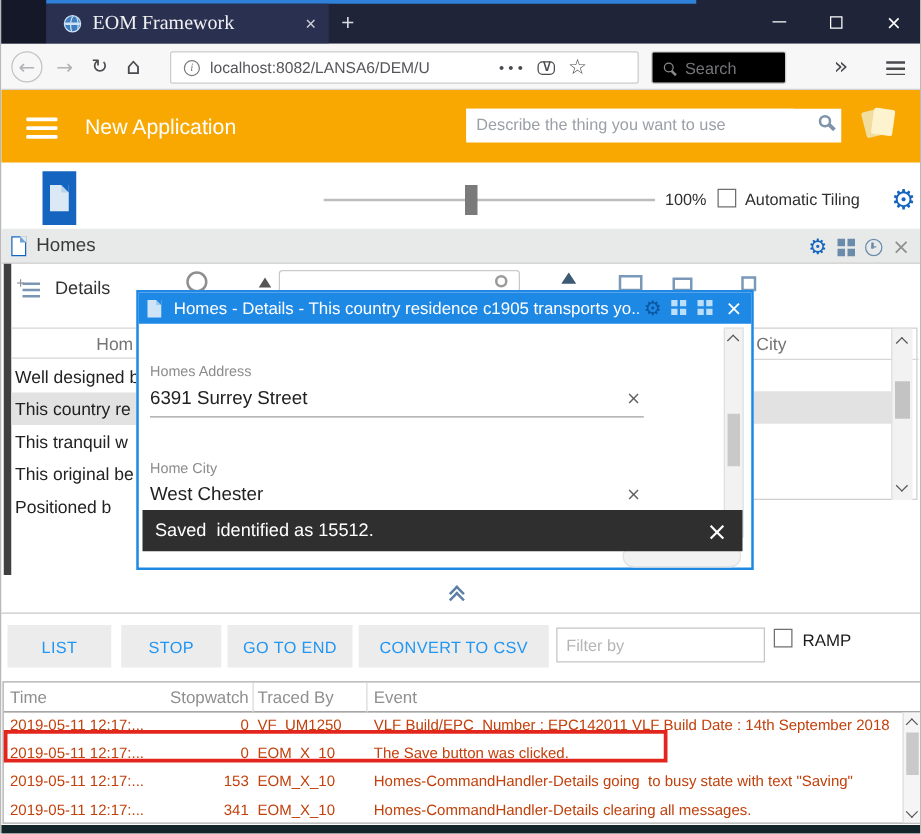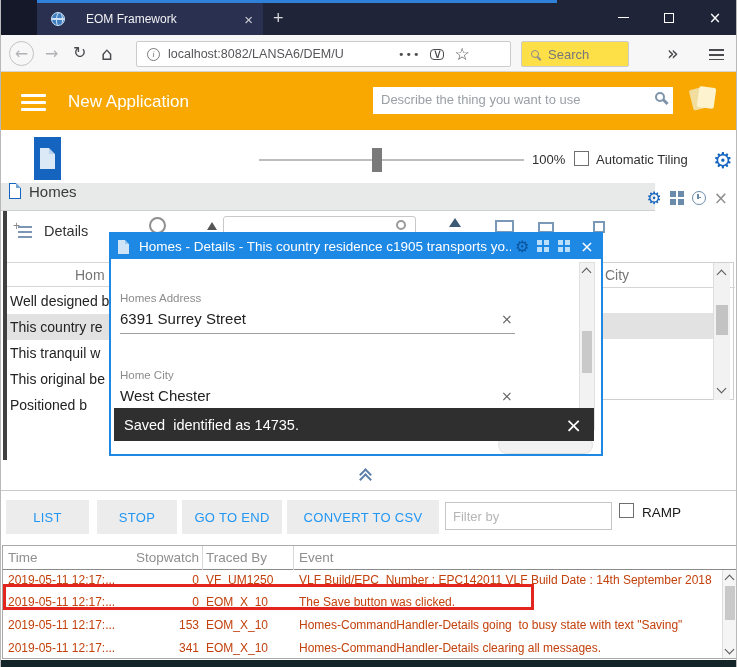--- a/index.html
+++ b/index.html
@@ -9,38 +9,38 @@
   .abs { position:absolute; }
 
   
   .titlebar { left:0; top:0; width:737px; height:35px; background:#1F2438; }
   .pretab   { left:0; top:0; width:36px; height:35px; background:#141828; }
   .loadbar  { left:36px; top:0; width:520px; height:3px; background:#2E80D9; }
   .tab      { left:36px; top:3px; width:226px; height:32px; background:#2A3050; display:flex; align-items:center; }
   .globe    { width:14px; height:14px; border-radius:50%; border:1.5px solid #cfe2f5; background:#3f7fc0; margin-left:14px; position:relative; overflow:hidden;}
   .globe::after{ content:''; position:absolute; left:4px; top:-1px; width:5px; height:14px; border:1px solid #cfe2f5; border-radius:50%; }
   .globe::before{ content:''; position:absolute; left:-1px; top:5px; width:14px; height:2px; background:#cfe2f5; }
-  .tabtitle { color:#f1f1f3; font-size:12px; margin-left:21px; flex:1; white-space:nowrap; overflow:hidden; }
+  .tabtitle { color:#f1f1f3; font-size:16px; margin-left:9px; flex:1; white-space:nowrap; overflow:hidden;font-family:Liberation Serif, serif; }
   .tabclose { color:#cfd0d6; font-size:15px; margin-right:10px; cursor:default; }
   .newtab   { left:272px; top:8px; color:#d7d8dd; font-size:18px; font-weight:300; }
   .winbtn   { top:0; width:46px; height:35px; display:flex; align-items:center; justify-content:center; color:#fff; }
   .minbar   { width:11px; height:1.5px; background:#fff; }
   .maxsq    { width:10px; height:10px; border:1.5px solid #fff; }
   .closex   { font-size:15px; font-family:"DejaVu Sans",sans-serif; }
 
   
   .navbar { left:0; top:35px; width:737px; height:37px; background:#f7f7f8; border-bottom:1px solid #d4d4d5; }
   .navico { font-family:"DejaVu Sans",sans-serif; color:#4a4a4f; font-size:16px; line-height:1; }
   .navico.dim { color:#b3b3b6; }
   .backcirc { left:8px; top:41px; width:25px; height:25px; border:1.5px solid #c3c3c6; border-radius:50%; display:flex; align-items:center; justify-content:center; }
   .urlbar { left:135px; top:41px; width:375px; height:26px; background:#fff; border:1px solid #ccccce; border-radius:2px; display:flex; align-items:center; }
   .infoicon { width:13px; height:13px; border:1.2px solid #7a7a7e; border-radius:50%; font-size:9px; color:#7a7a7e; display:flex; align-items:center; justify-content:center; margin:0 8px 0 10px; font-style:italic; font-family:"Liberation Serif",serif; }
   .urltext { font-size:12.5px; color:#56565a; white-space:nowrap; overflow:hidden; width:230px; position:relative; }
   .urlfade { position:absolute; right:0; top:0; width:40px; height:100%; background:linear-gradient(to right, rgba(255,255,255,0), #fff); }
-  .searchbox { left:520px; top:41px; width:108px; height:26px; background:#fde047; border:1px solid #ccccce; border-radius:2px; display:flex; align-items:center; }
+  .searchbox { left:520px; top:41px; width:108px; height:26px; background:#000000; border:1px solid #ccccce; border-radius:2px; display:flex; align-items:center; }
   .lens { width:8px; height:8px; border:1.6px solid #8a8a8e; border-radius:50%; position:relative; }
   .lens::after { content:''; position:absolute; width:1.8px; height:5px; background:#8a8a8e; transform:rotate(-45deg); bottom:-4px; right:-2px; }
   .searchph { color:#76767a; font-size:13px; margin-left:9px; }
   .menubars span { display:block; width:15px; height:1.8px; background:#4a4a4f; margin:3px 0; }
 
   
   .appbar { left:0; top:72px; width:737px; height:58px; background:#F8A801; }
   .hamb span { display:block; width:25px; height:3px; background:#fff; margin:4px 0; border-radius:1px; }
   .apptitle { color:#fff; font-size:17px; }
   .appsearch { left:372px; top:87px; width:300px; height:27px; background:#fff; }
@@ -57,39 +57,39 @@
   .docpage { width:15px; height:21px; background:#dbe9f7; position:relative; }
   .docpage::after { content:''; position:absolute; right:0; top:0; border-style:solid; border-width:0 6px 6px 0; border-color:#1565C0 #1565C0 #b9d3ee #b9d3ee; }
   .slidertrack { left:258px; top:159px; width:265px; height:2px; background:#bdbdbd; }
   .sliderthumb { left:371px; top:148px; width:10px; height:24px; background:#7a7a7a; }
   .zoomval { left:531px; top:152px; font-size:13px; color:#2f2f2f; }
   .cbx { width:15px; height:15px; border:1.6px solid #6f6f6f; background:#fff; }
   .cbxlab { font-size:13px; color:#2f2f2f; }
   .gear { font-family:"DejaVu Sans",sans-serif; color:#1565C0; }
 
   
-  .homeshdr { left:0; top:183px; width:654px; height:28px; background:#E8E9E9; border-bottom:1px solid #cfd0d0; display:flex; align-items:flex-start; }
+  .homeshdr { left:0; top:183px; width:737px; height:28px; background:#E8E9E9; border-bottom:1px solid #cfd0d0; display:flex; align-items:center; }
   .smalldoc { width:12px; height:16px; background:#fff; border:1.6px solid #1565C0; position:relative; margin-left:8px; }
   .smalldoc::after { content:''; position:absolute; right:-1px; top:-1px; border-style:solid; border-width:0 5px 5px 0; border-color:#E8E9E9 #E8E9E9 #6fa3d8 #6fa3d8; }
   .homestitle { font-size:15px; color:#3a3a3a; margin-left:8px; }
   .hdricons { position:absolute; right:8px; top:4px; display:flex; align-items:center; gap:8px; }
   .tileico { width:14px; height:14px; display:grid; grid-template-columns:6px 6px; grid-template-rows:6px 6px; gap:2px; }
   .tileico i { background:#6b8bab; display:block; }
   .clockico { width:14px; height:14px; border:1.8px solid #6b8bab; border-radius:50%; position:relative; }
   .clockico::after { content:''; position:absolute; left:4.5px; top:1.5px; width:1.6px; height:5px; background:#6b8bab; }
   .clockico::before { content:''; position:absolute; left:4.5px; top:4.8px; width:4px; height:1.6px; background:#6b8bab; }
   .grayx { color:#8f8f8f; font-size:17px; line-height:1; font-family:"DejaVu Sans",sans-serif; }
 
   
   .detailsicon { width:20px; height:18px; position:relative; }
   .detailsicon i { position:absolute; left:5px; width:14px; height:2.2px; background:#7b96b5; display:block; }
   .detailsicon .plus { position:absolute; left:0; top:-3px; color:#8a8a8a; font-size:12px; background:none; width:auto; height:auto; }
   .dettab { left:12px; top:222px; display:flex; align-items:center; gap:11px; }
   .detlabel { font-size:14.5px; color:#333; }
-  .leftpane { left:2px; top:211px; width:106px; height:249px; border-left:4px solid #404040; overflow:hidden; }
+  .leftpane { left:2px; top:211px; width:106px; height:249px; border-left:6px solid #404040; overflow:hidden; }
   .lheader { position:absolute; left:0; top:51px; width:106px; height:25px; border-top:1px solid #d6d6d6; border-bottom:1px solid #d6d6d6; }
   .lheader span { position:absolute; left:68px; top:4px; color:#757575; font-size:14px; }
   .lrow { position:absolute; left:0; width:106px; height:26px; font-size:14px; color:#222; padding:5px 0 0 3px; white-space:nowrap; }
   .lrow.sel { background:#E2E2E2; }
   .stripsearch { left:222px; top:216px; width:193px; height:30px; border:1px solid #c9c9c9; border-radius:3px; background:#fff; }
   .striplens { left:395px; top:220px; width:10px; height:10px; border:2px solid #9a9a9a; border-radius:50%; }
   .stripcircle { left:148px; top:217px; width:17px; height:17px; border:2px solid #8f8f8f; border-radius:50%; }
   .strippin { left:206px; top:222px; width:0; height:0; border-left:5px solid transparent; border-right:5px solid transparent; border-bottom:8px solid #555; }
   .striparrow { left:448px; top:218px; width:0; height:0; border-left:6px solid transparent; border-right:6px solid transparent; border-bottom:9px solid #3c5a74; }
   .stripmon { left:494px; top:220px; width:19px; height:13px; border:2px solid #7a99b8; }
@@ -313,21 +313,21 @@
     <span class="abs fieldlabel" style="left:9px; top:58px;">Homes Address</span>
     <span class="abs fieldvalue" style="left:9px; top:76px;">6391 Surrey Street</span>
     <span class="abs fieldx" style="left:390px; top:77px;">×</span>
     <div class="abs fieldline" style="left:9px; top:99px; width:395px;"></div>
     <span class="abs fieldlabel" style="left:9px; top:135px;">Home City</span>
     <span class="abs fieldvalue" style="left:9px; top:153px;">West Chester</span>
     <span class="abs fieldx" style="left:390px; top:154px;">×</span>
   </div>
   <div class="abs savebtn"></div>
   <div class="abs toast">
-    <span class="toasttext">Saved  identified as 14735.</span>
+    <span class="toasttext">Saved  identified as 15512.</span>
     <span class="toastx">×</span>
   </div>
 
   <div class="abs collapse">
     <div class="chev up" style="margin-bottom:-4px;"></div>
     <div class="chev up"></div>
   </div>
   <div class="abs divider"></div>
 
   <div class="abs tracebtn" style="left:5px; width:83px;">LIST</div>

